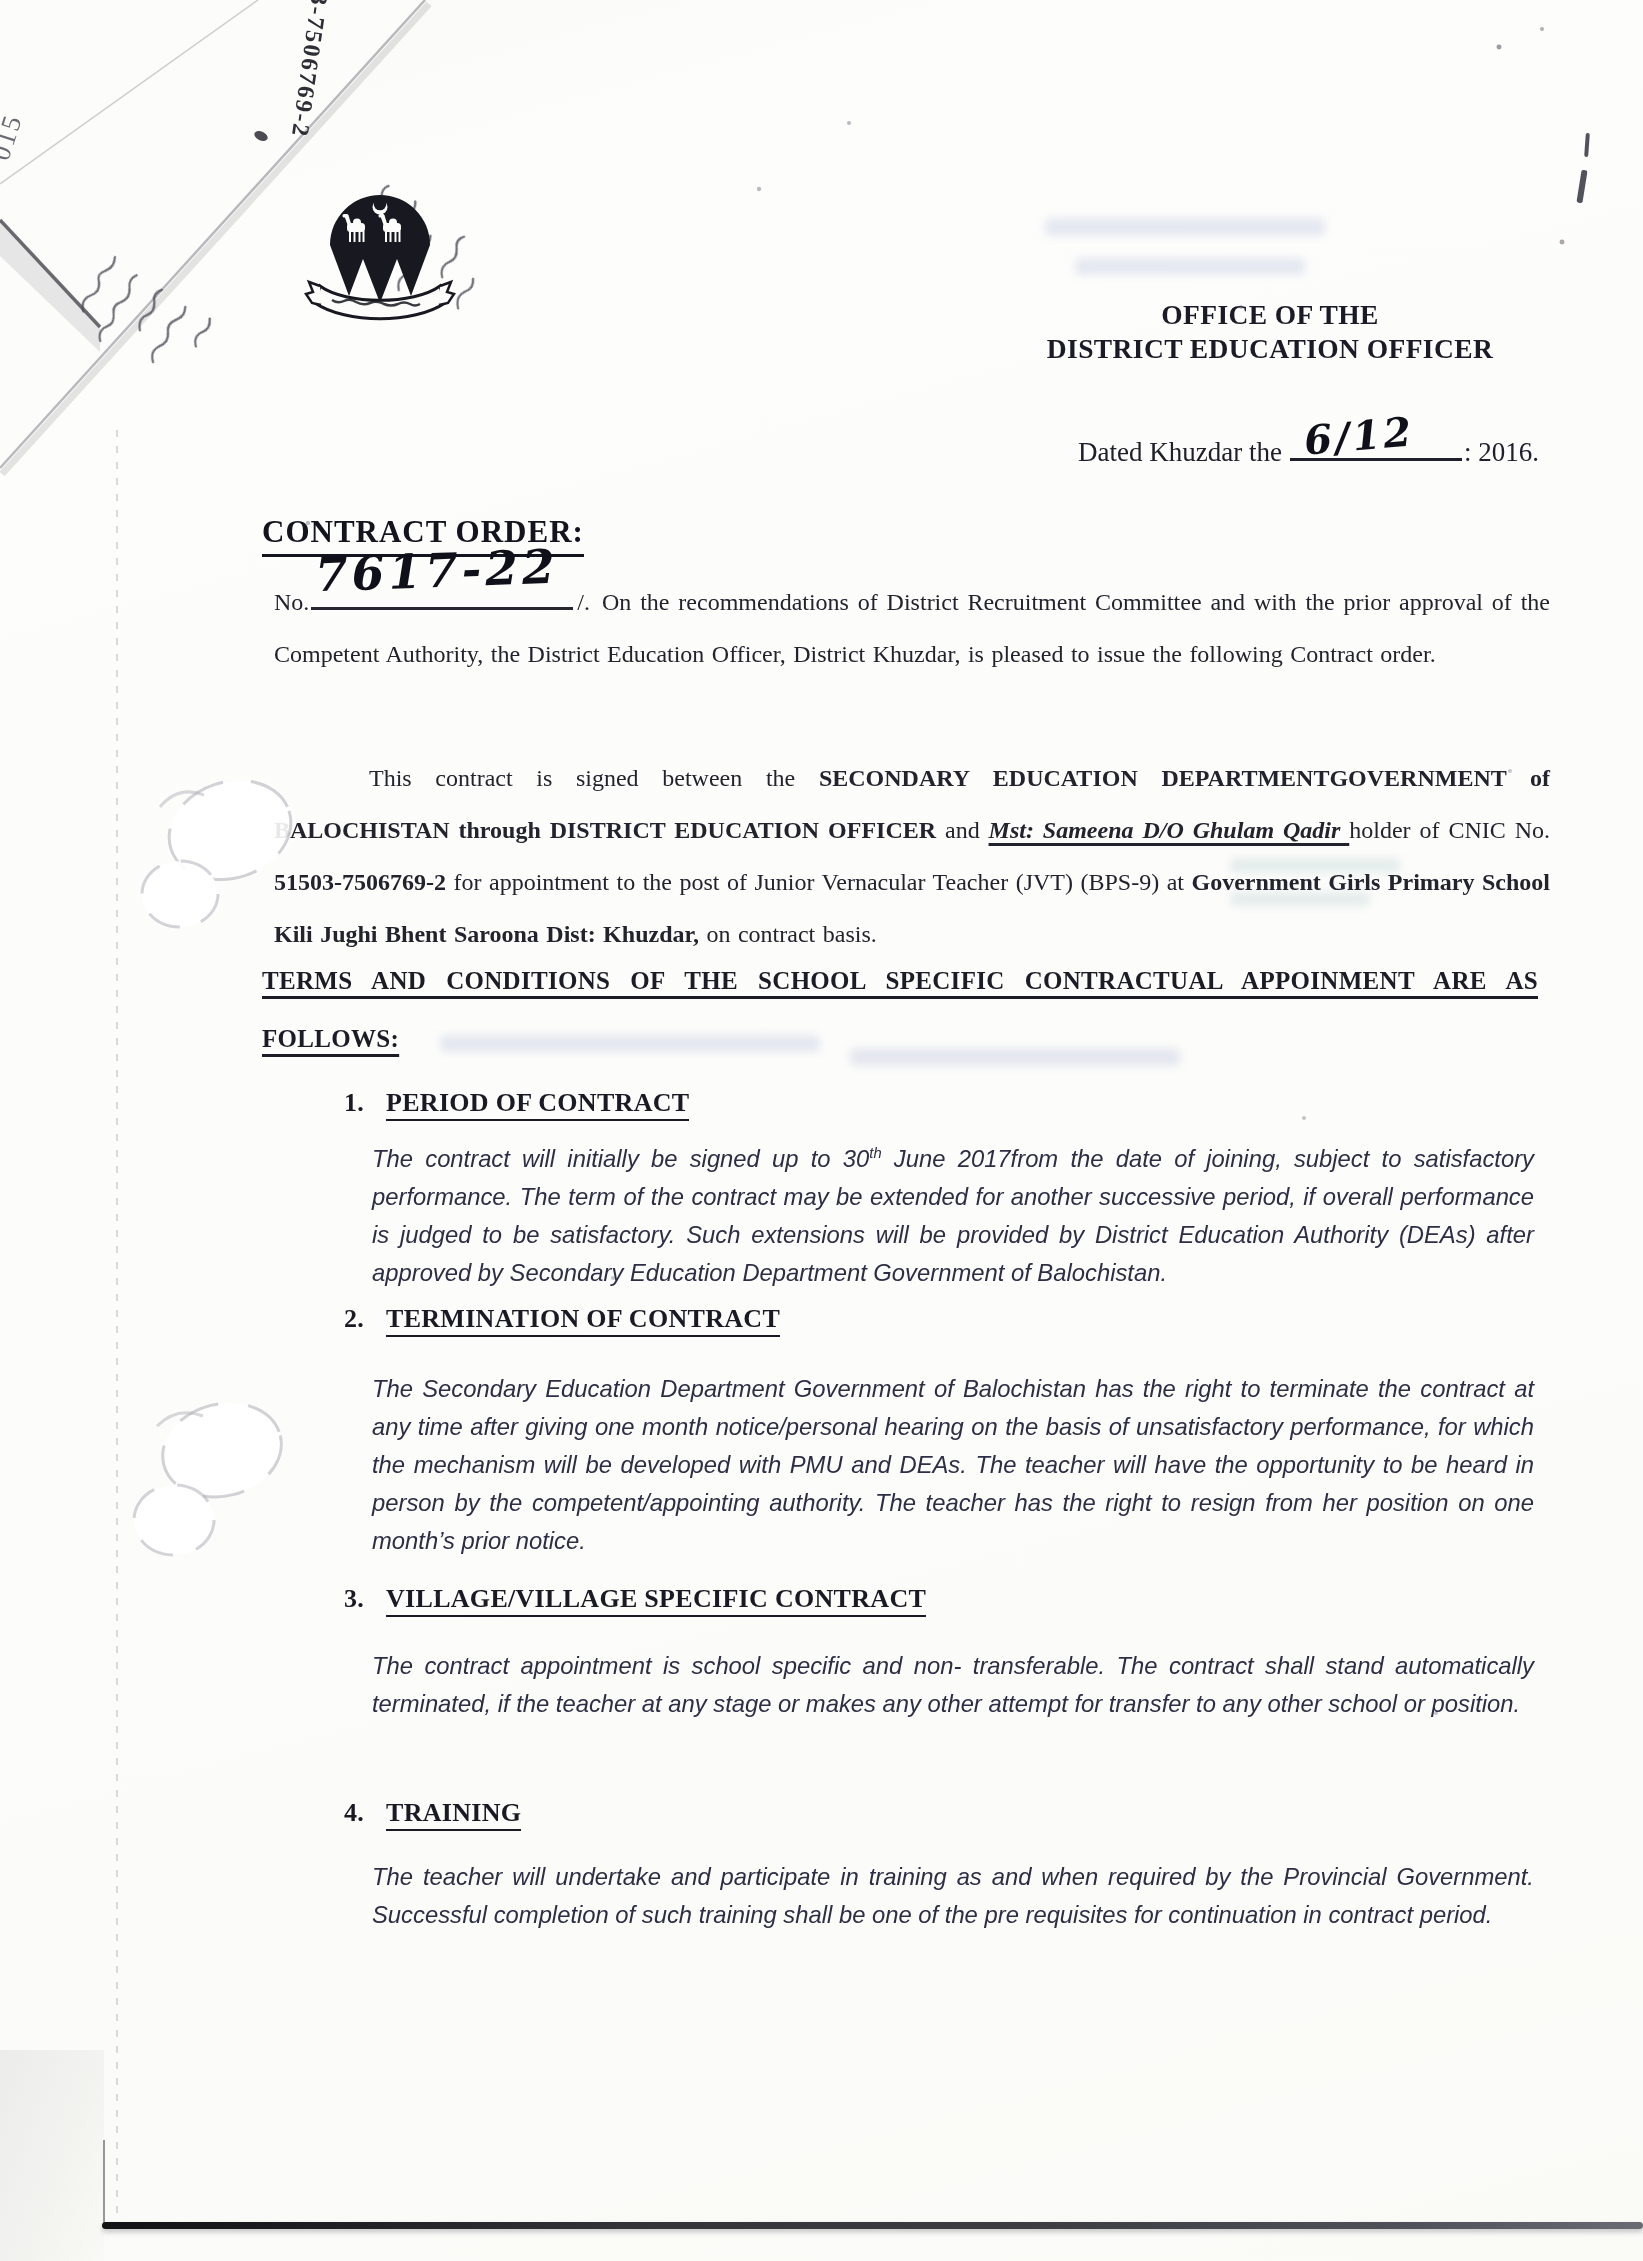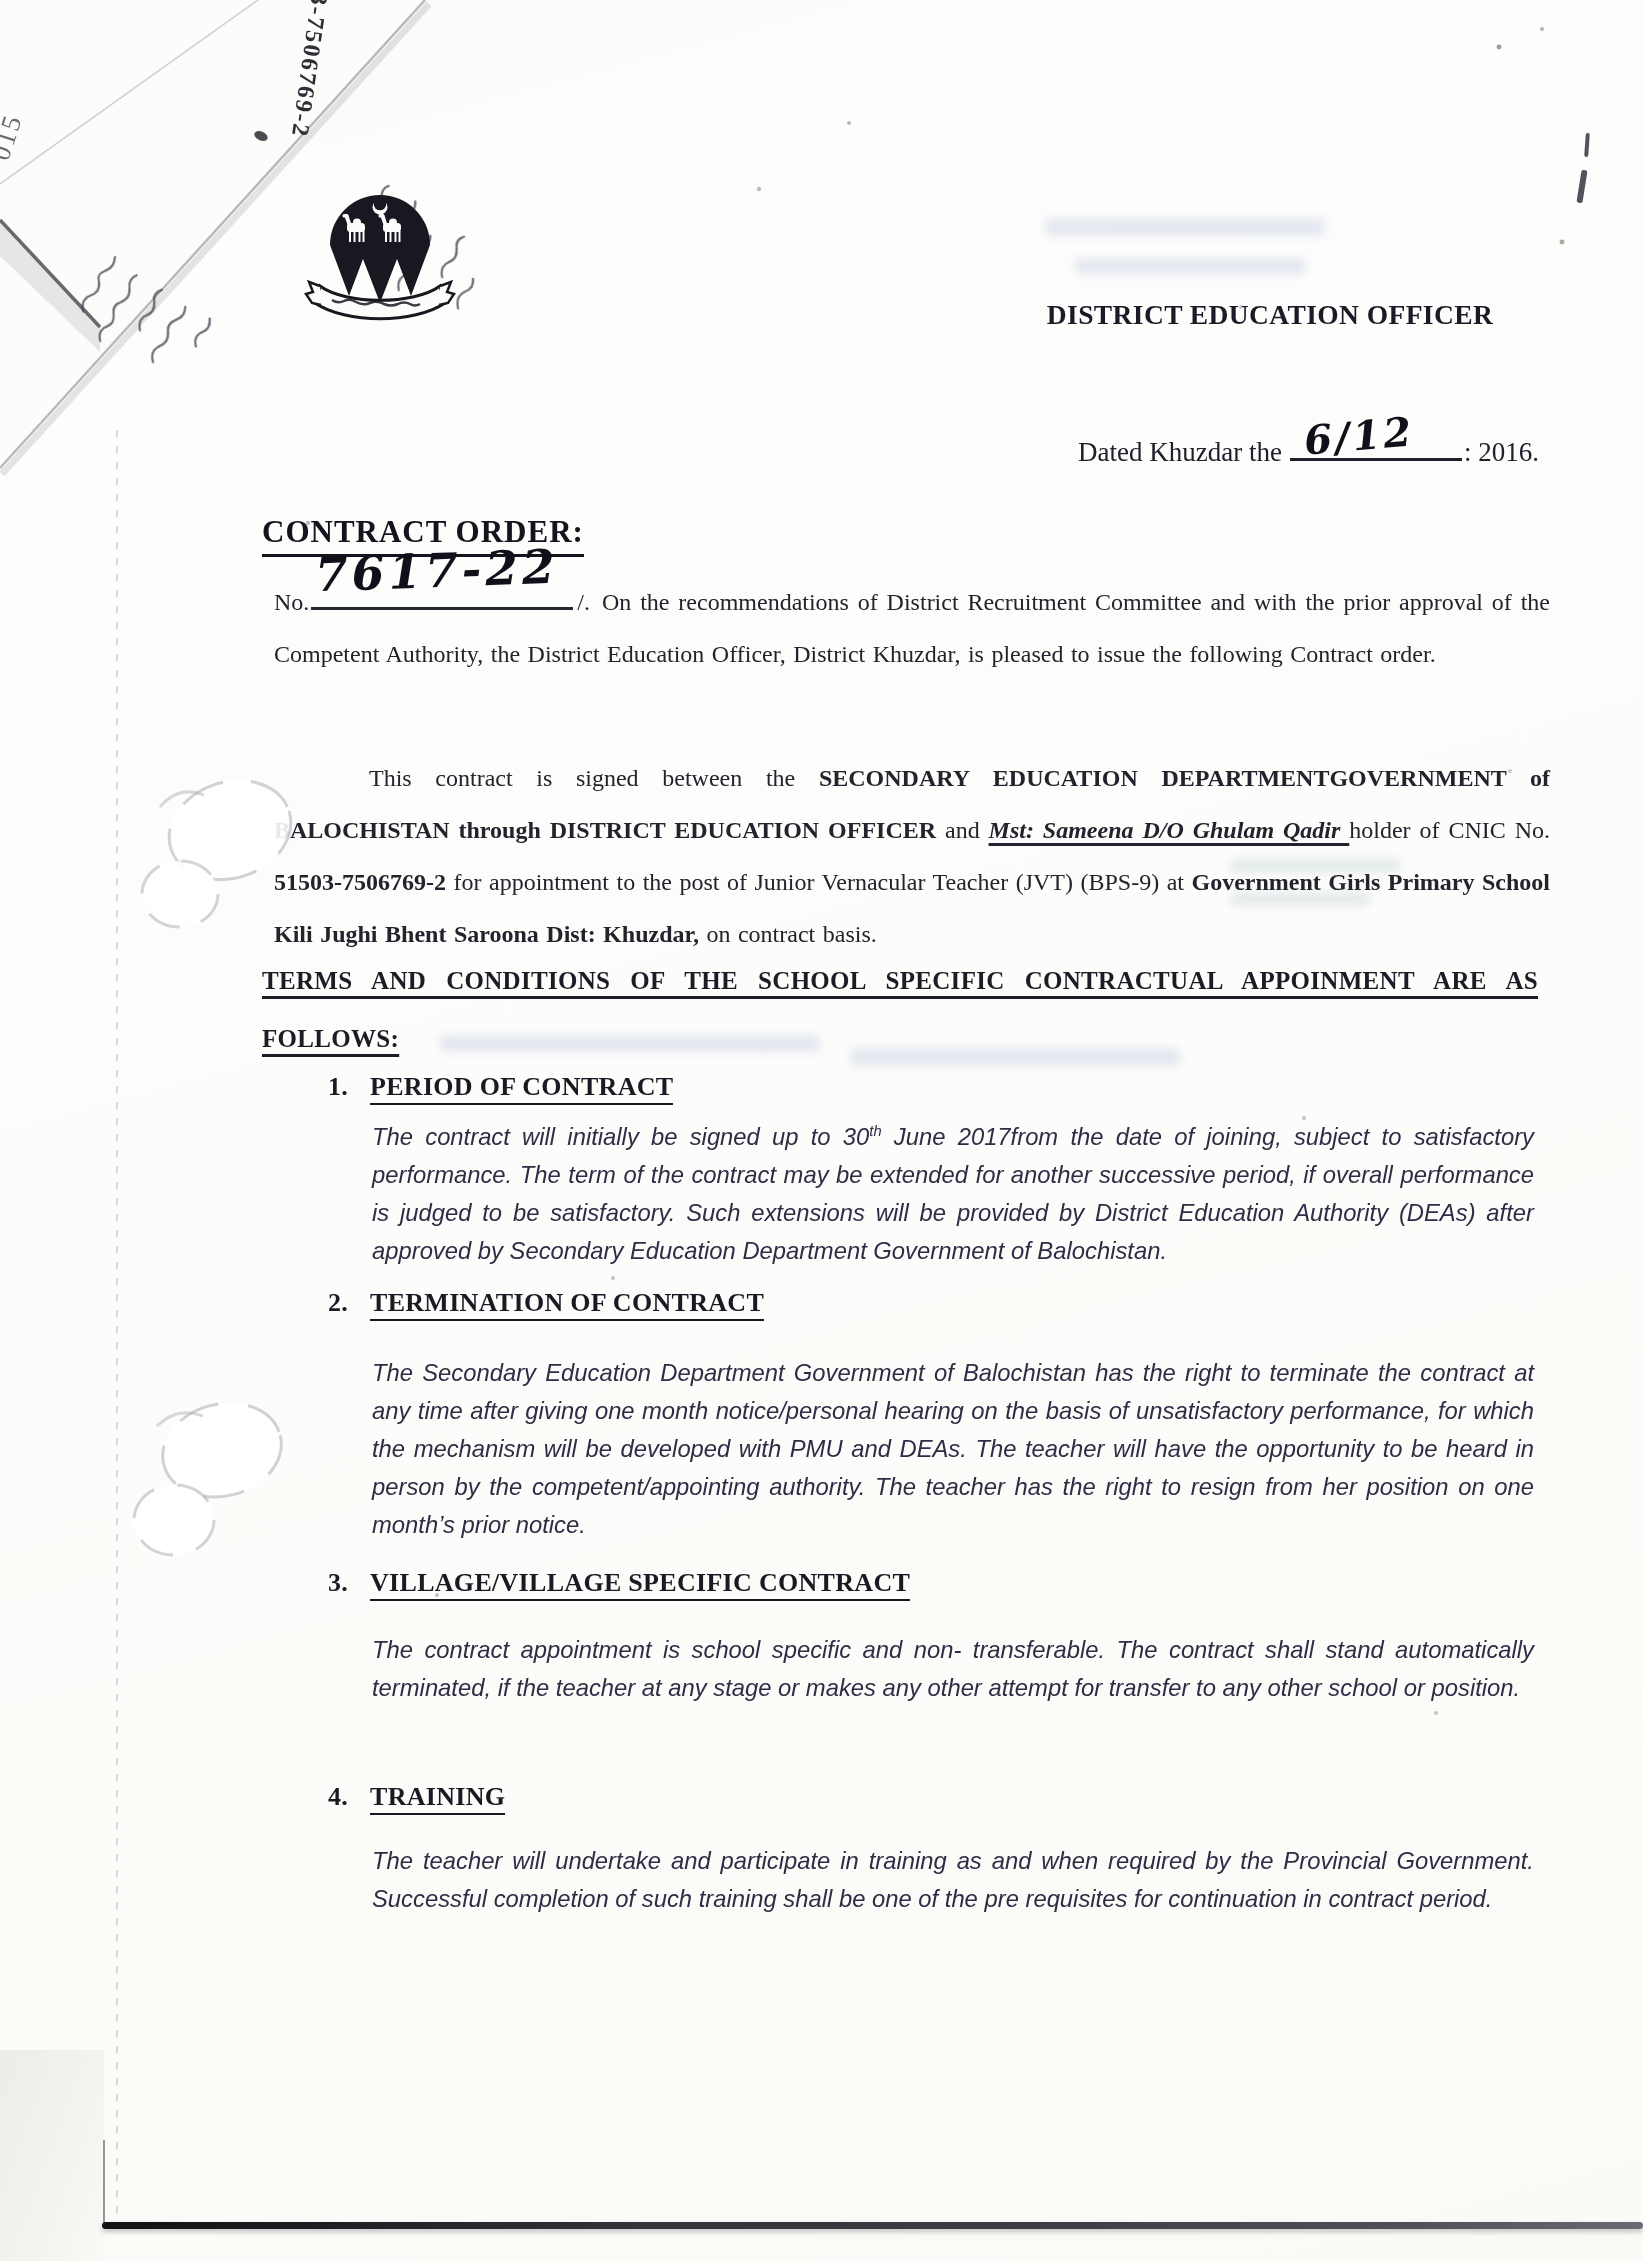--- a/index.html
+++ b/index.html
@@ -73,21 +73,21 @@
   .no-suffix{margin-right:12px;}
   .b{font-weight:bold;}
   .u{text-decoration:underline; text-decoration-thickness:2.5px; text-underline-offset:5px;font-style:italic;}
   .terms-heading{
     position:absolute; left:262px; top:952px; width:1276px; margin:0; font-size:25px;
     font-weight:bold; line-height:58px; text-align:justify; color:#1c1c27; letter-spacing:.3px;
     text-decoration:underline; text-decoration-thickness:2.5px; text-underline-offset:7px;
   }
   .section{position:absolute; left:328px; width:1206px;}
   .sec-1{top:1072px;} .sec-2{top:1288px;} .sec-3{top:1568px;} .sec-4{top:1782px;}
-  .section h3{margin:0; font-size:26px; font-weight:bold; color:#1a1a25; letter-spacing:.3px;}
+  .section h3{margin:16px; font-size:26px; font-weight:bold; color:#1a1a25; letter-spacing:.3px;}
   .sec-num{display:inline-block; width:42px;}
   .sec-title{border-bottom:2.5px solid #1a1a25; padding-bottom:2px;}
   .sec-body{
     margin:10px 0 0 44px; width:1162px; font-family:"Liberation Sans", sans-serif;
     font-size:23.8px; line-height:38px; text-align:justify; color:#2d2d45;font-style:italic;
   }
   .sec-2 .sec-body{margin-top:36px;}
   .sec-3 .sec-body{margin-top:33px;}
   .sec-4 .sec-body{margin-top:30px;}
   sup{font-size:62%;}
@@ -151,20 +151,21 @@
     </g>
     <g>
       <path d="M20,103 C46,122 114,122 140,103 L145,120 C114,141 46,141 15,120 Z" fill="#fcfcfb" stroke="#181820" stroke-width="3"></path>
       <path d="M20,103 l-11,-4 l4,10 l-7,2 l6,9 l9,2" fill="#fcfcfb" stroke="#181820" stroke-width="2.5"></path>
       <path d="M140,103 l11,-4 l-4,10 l7,2 l-6,9 l-9,2" fill="#fcfcfb" stroke="#181820" stroke-width="2.5"></path>
       <path d="M32,117 q6,4 12,1 q6,-3 12,1 q7,4 14,1 q7,-3 14,1 q7,3 14,0 q6,-3 12,0 q5,3 10,0" fill="none" stroke="#181820" stroke-width="2.5" opacity="0.85"></path>
     </g>
   </svg>
 
   <div class="office-block">
+    <div>OFFICE OF THE</div>
     <div>DISTRICT EDUCATION OFFICER</div>
   </div>
 
   <div class="date-line">
     <span>Dated Khuzdar the</span><span class="date-blank"><span class="hw hw-date">6/12</span></span><span>: 2016.</span>
   </div>
 
   <h1 class="doc-title">CONTRACT ORDER:</h1>
 
   <p class="para order-para"><span>No.</span><span class="order-blank"><span class="hw hw-order">7617-22</span></span><span class="no-suffix">/.</span><span>On the recommendations of District Recruitment Committee and with the prior approval of the Competent Authority, the District Education Officer, District Khuzdar, is pleased to issue the following Contract order.</span></p>

